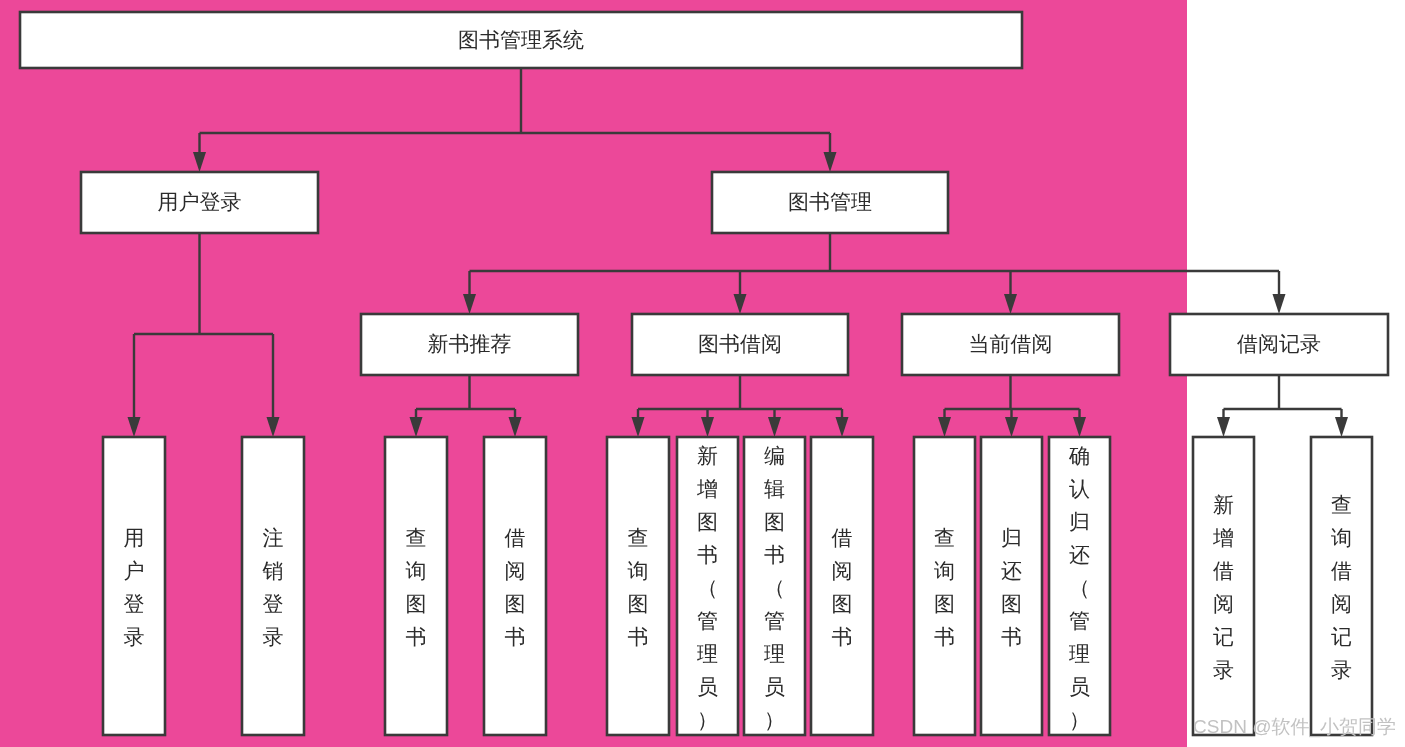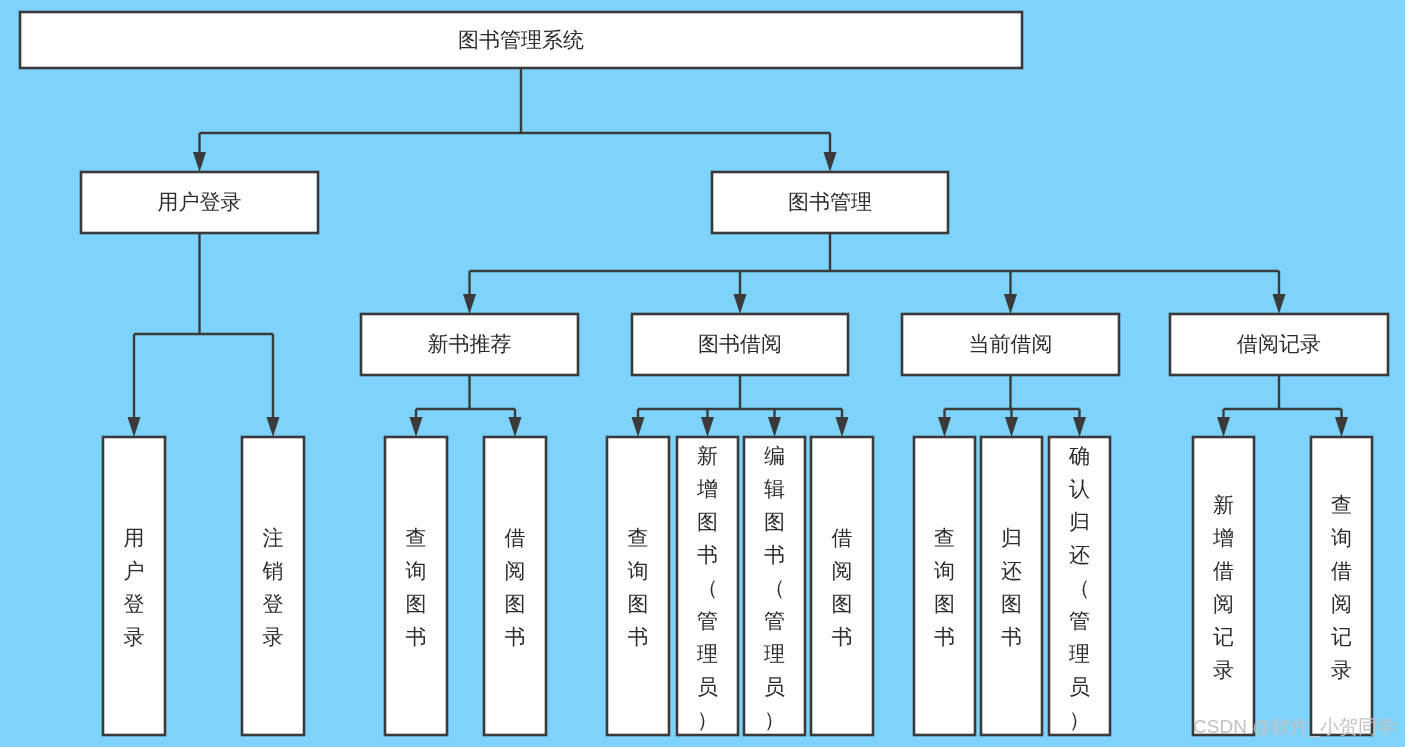--- a/index.html
+++ b/index.html
@@ -10,23 +10,23 @@
   }
   body {
     width: 1405px;
     height: 747px;
     font-family: "Liberation Sans", "DejaVu Sans", sans-serif;
     overflow: hidden;
     position: relative;
   }
   #diagram-root {
     position: relative;
-    width: 1405px;
+    width: 1187px;
     height: 747px;
-    background: #7dd3fc;
+    background: #ec4899;
   }
   svg.canvas {
     position: absolute;
     left: 0;
     top: 0;
     width: 1405px;
     height: 747px;
     display: block;
   }
   .node-box {

